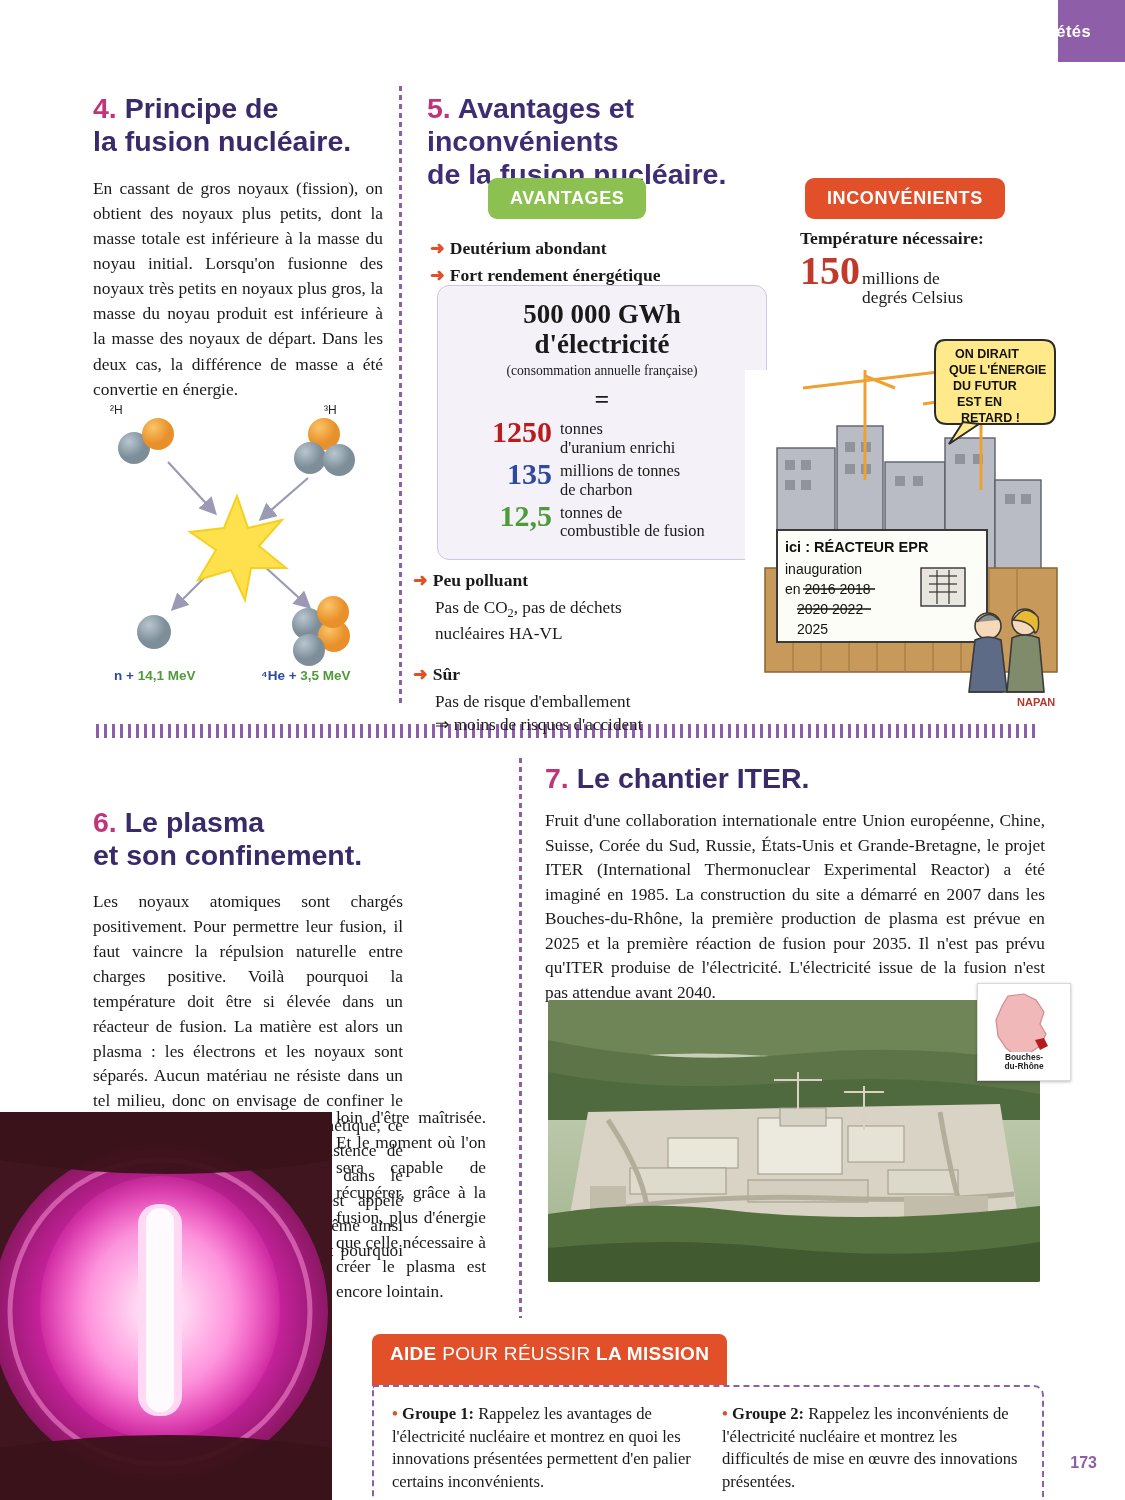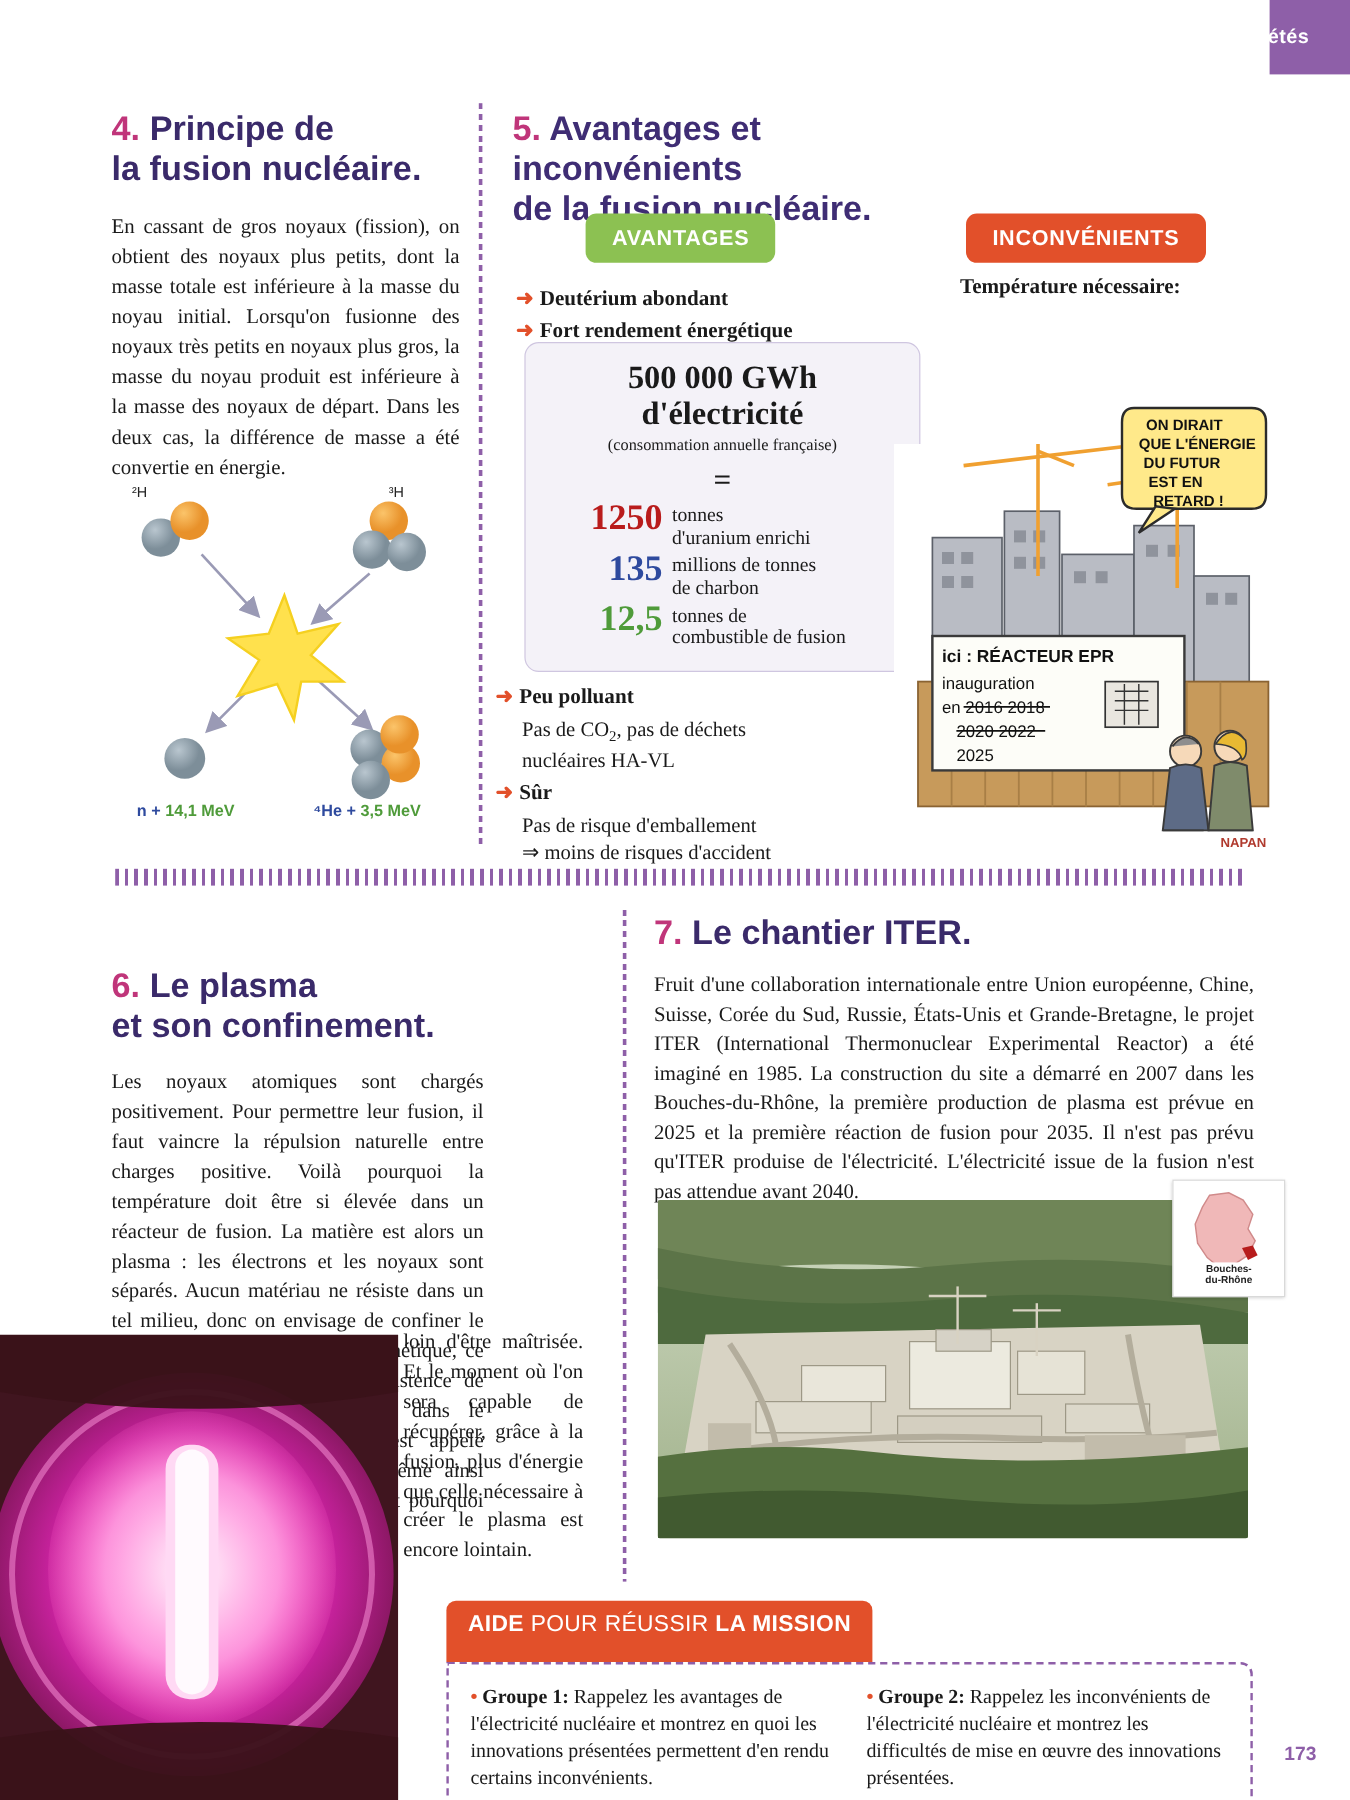--- a/index.html
+++ b/index.html
@@ -256,28 +256,34 @@
       <span>tonnes de</span><br><span>combustible de fusion</span>
     </div>
   </div>
 </div>
 
 <div style="position:absolute;left:413px;top:566px;width:300px;">
   <div class="arrowline"><span class="ar">➜</span><b>Peu polluant</b></div>
   <div class="sub">
     Pas de CO<sub>2</sub>, pas de déchets<br><span>nucléaires HA-VL</span>
   </div>
-  <div class="arrowline" style="margin-top:4px;"><span class="ar">➜</span><b>Sûr</b></div>
+  <div class="arrowline" style="margin-top:18px;"><span class="ar">➜</span><b>Sûr</b></div>
   <div class="sub">
     <span>Pas de risque d'emballement</span><br><span>⇒ moins de risques d'accident</span>
   </div>
 </div>
 
 <div id="temp">
   <div class="t1">Température nécessaire:</div>
+  <div class="t2">
+    <span class="num">150</span>
+    <span class="txt">
+      <span>millions de</span><br><span>degrés Celsius</span>
+    </span>
+  </div>
 </div>
 
 <div id="cartoon">
   <svg width="330" height="380" viewBox="0 0 330 380">
 
     <rect x="0" y="40" width="330" height="300" fill="#ffffff"></rect>
 
     <g fill="#b9bcc4" stroke="#5c6069" stroke-width="1.4">
       <rect x="32" y="118" width="58" height="170"></rect>
       <rect x="92" y="96" width="46" height="192"></rect>
@@ -476,21 +482,21 @@
   </div>
 </div>
 
 <div id="aide">
   <div class="tab">
     <b>AIDE</b><span> POUR RÉUSSIR </span><b>LA MISSION</b>
   </div>
   <div class="panel">
     <div class="col">
       <span class="dot">•</span>
-      <b>Groupe 1:</b><span> Rappelez les avantages de l'électricité nucléaire et montrez en quoi les innovations présentées permettent d'en rendu certains inconvénients.</span>
+      <b>Groupe 1:</b><span> Rappelez les avantages de l'électricité nucléaire et montrez en quoi les innovations présentées permettent d'en palier certains inconvénients.</span>
     </div>
     <div class="col">
       <span class="dot">•</span>
       <b>Groupe 2:</b><span> Rappelez les inconvénients de l'électricité nucléaire et montrez les difficultés de mise en œuvre des innovations présentées.</span>
     </div>
   </div>
 </div>
 
 <div class="pagenum">173</div>
 

